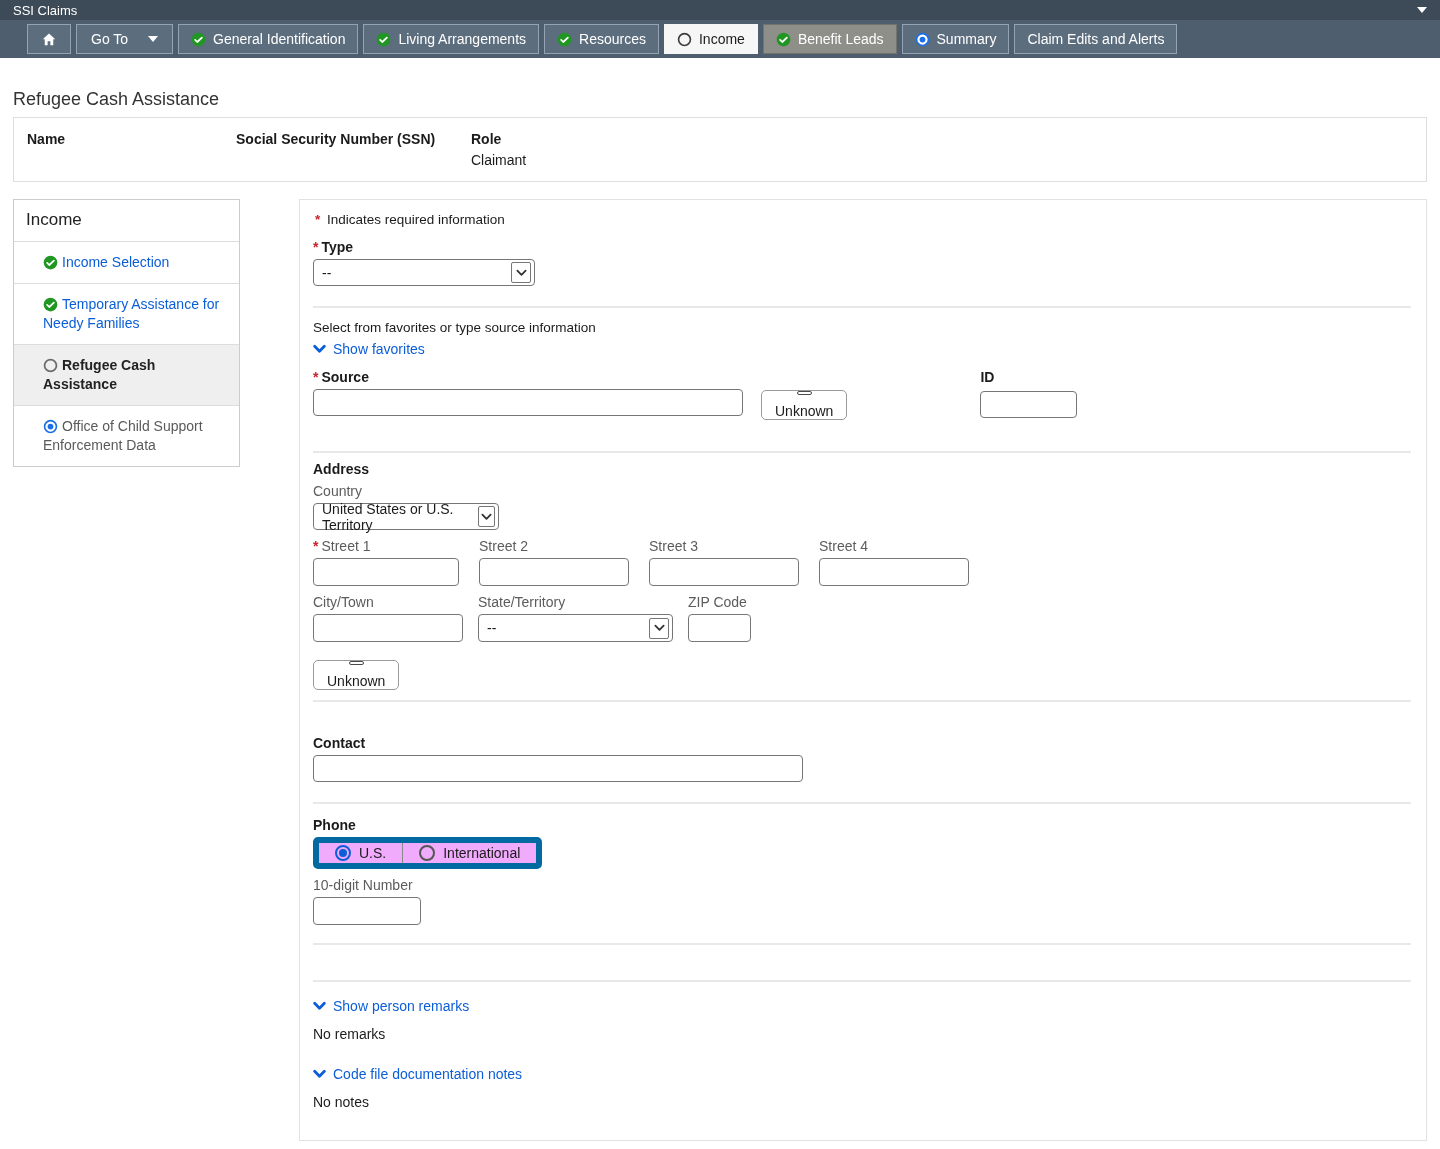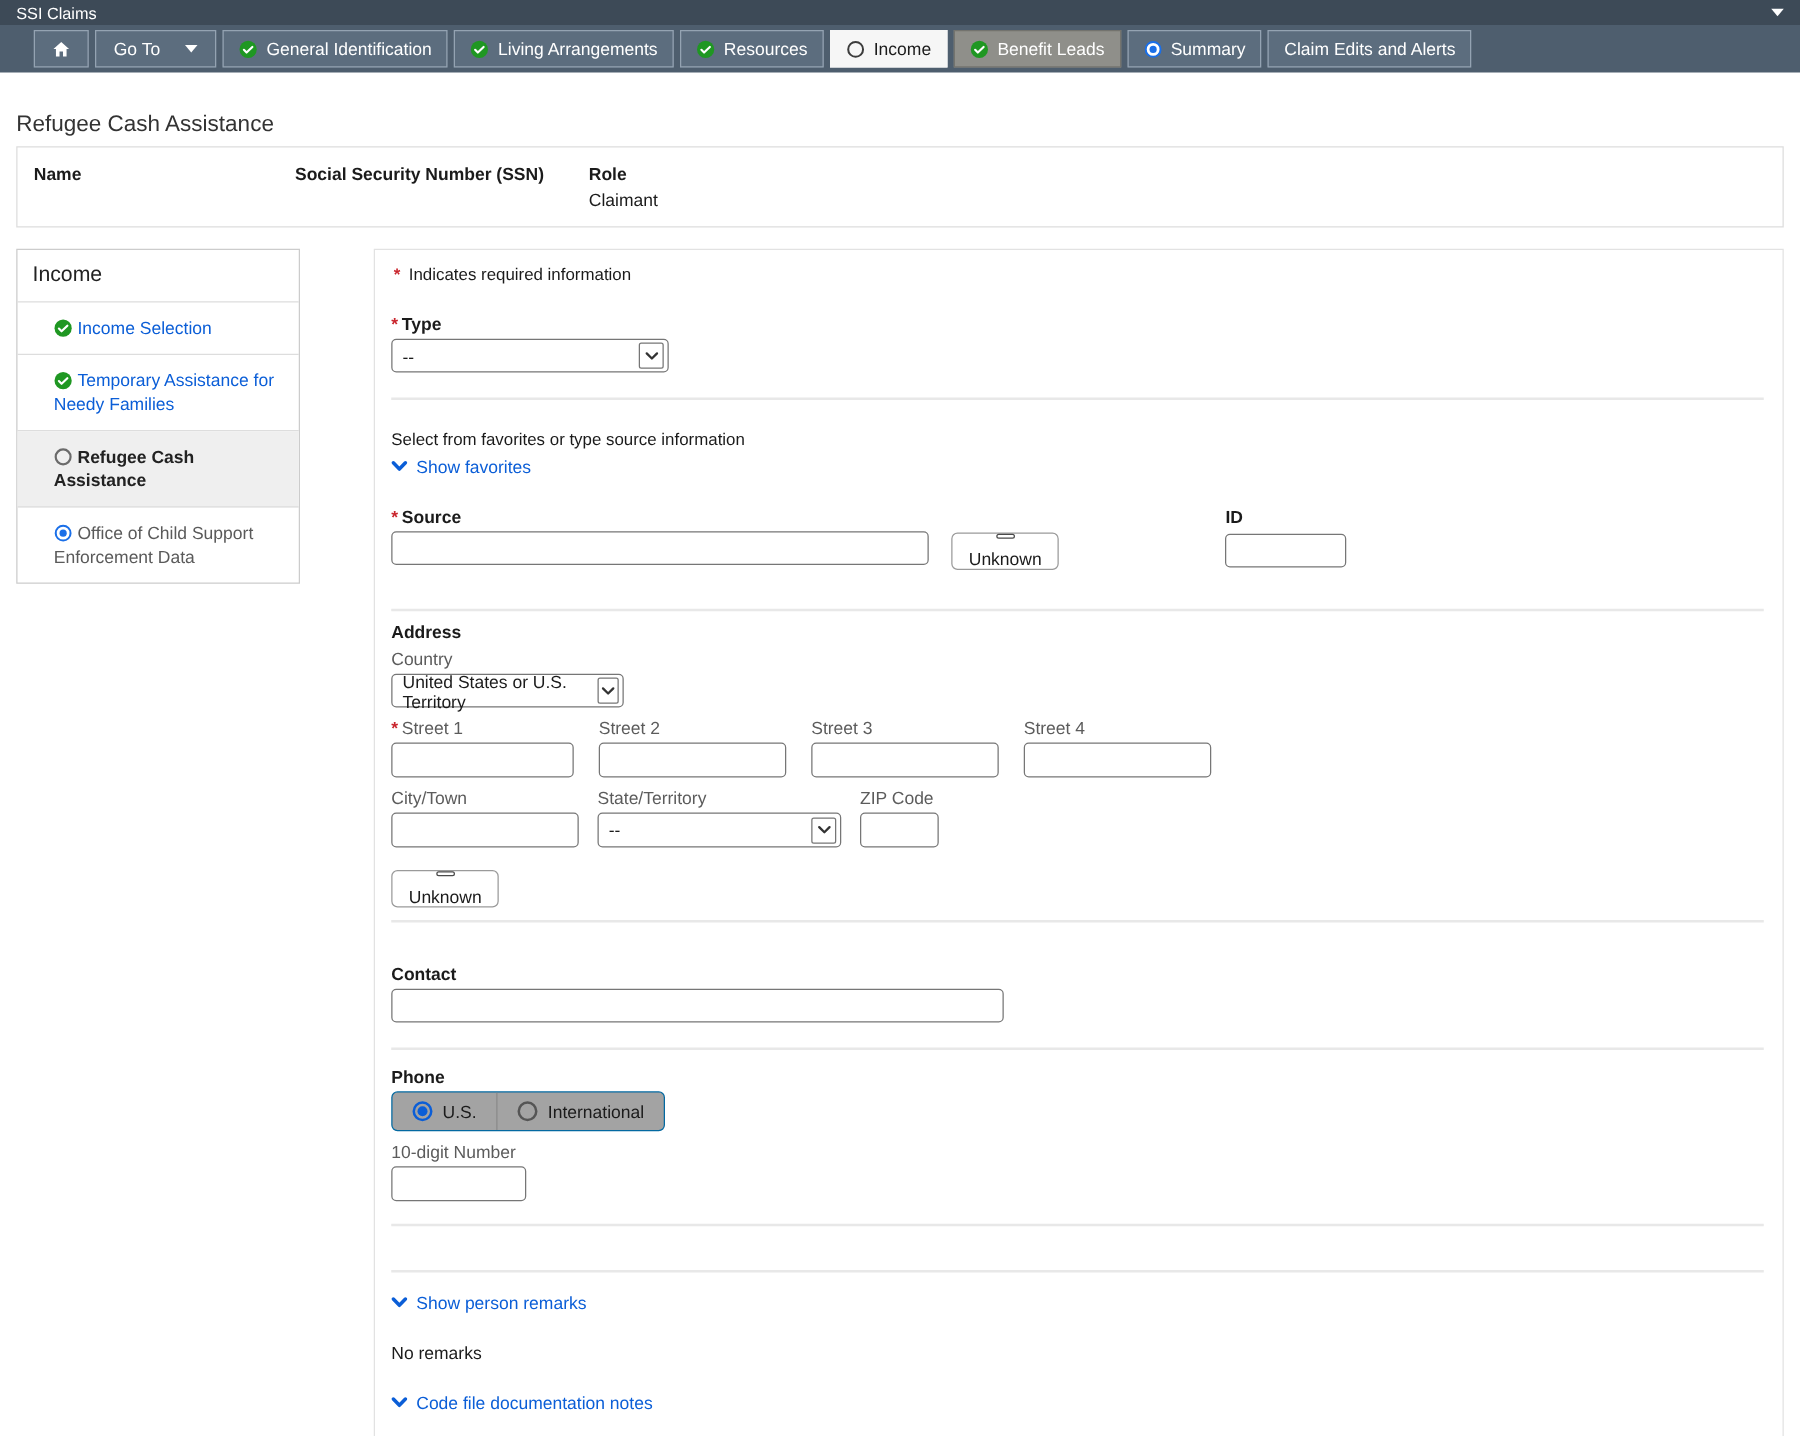--- a/index.html
+++ b/index.html
@@ -100,38 +100,38 @@
     font-size:14px; color:#1b1b1b;flex-direction:column;
   }
   .cb {
     width:15px; height:15px; border:1.6px solid #4a4a4a; border-radius:3px; background:#fff;
     display:inline-block;
   }
 
   .link-row { display:flex; align-items:center; gap:7px; color:#0b5ed7; font-size:14px; cursor:pointer; width:max-content; }
 
   .radio-group {
-    display:inline-flex; border:1px solid #0369a1; border-radius:5px; background:#a3a3a3; height:32px;
+    display:inline-flex; border:6px solid #0369a1; border-radius:5px; background:#f0abfc; height:32px;
     overflow:hidden;
   }
   .radio-seg { display:flex; align-items:center; gap:8px; padding:0 16px; cursor:pointer; font-size:14px; }
   .radio-seg + .radio-seg { border-left:1px solid #8a8a8a; }
   .radio { width:16px; height:16px; border:2px solid #555; border-radius:50%; display:inline-flex; align-items:center; justify-content:center; }
   .radio.checked { border-color:#0b5ed7; }
   .radio.checked::after { content:""; width:8px; height:8px; border-radius:50%; background:#0b5ed7; }
 
   
   .btn-secondary {
     background:#fff; border:1px solid #0b5ed7; color:#0b5ed7; border-radius:4px;
     font-family:inherit; font-size:14.5px; padding:6px 14px; cursor:pointer; height:31px;
   }
   .panel-actions { margin-left:286px; margin-top:20px; display:flex; gap:9px; }
 
   
-  .mt4{margin-top:4px}.mt6{margin-top:6px}.mt8{margin-top:8px}.mt12{margin-top:24px}.mt18{margin-top:18px}.mt20{margin-top:20px}
+  .mt4{margin-top:4px}.mt6{margin-top:6px}.mt8{margin-top:8px}.mt12{margin-top:12px}.mt18{margin-top:18px}.mt20{margin-top:20px}
   .row{display:flex;align-items:flex-start}
 </style>
 </head>
 <body>
 
 <div class="titlebar">
   <span>SSI Claims</span>
   <span class="caret caret-right"></span>
 </div>
 

